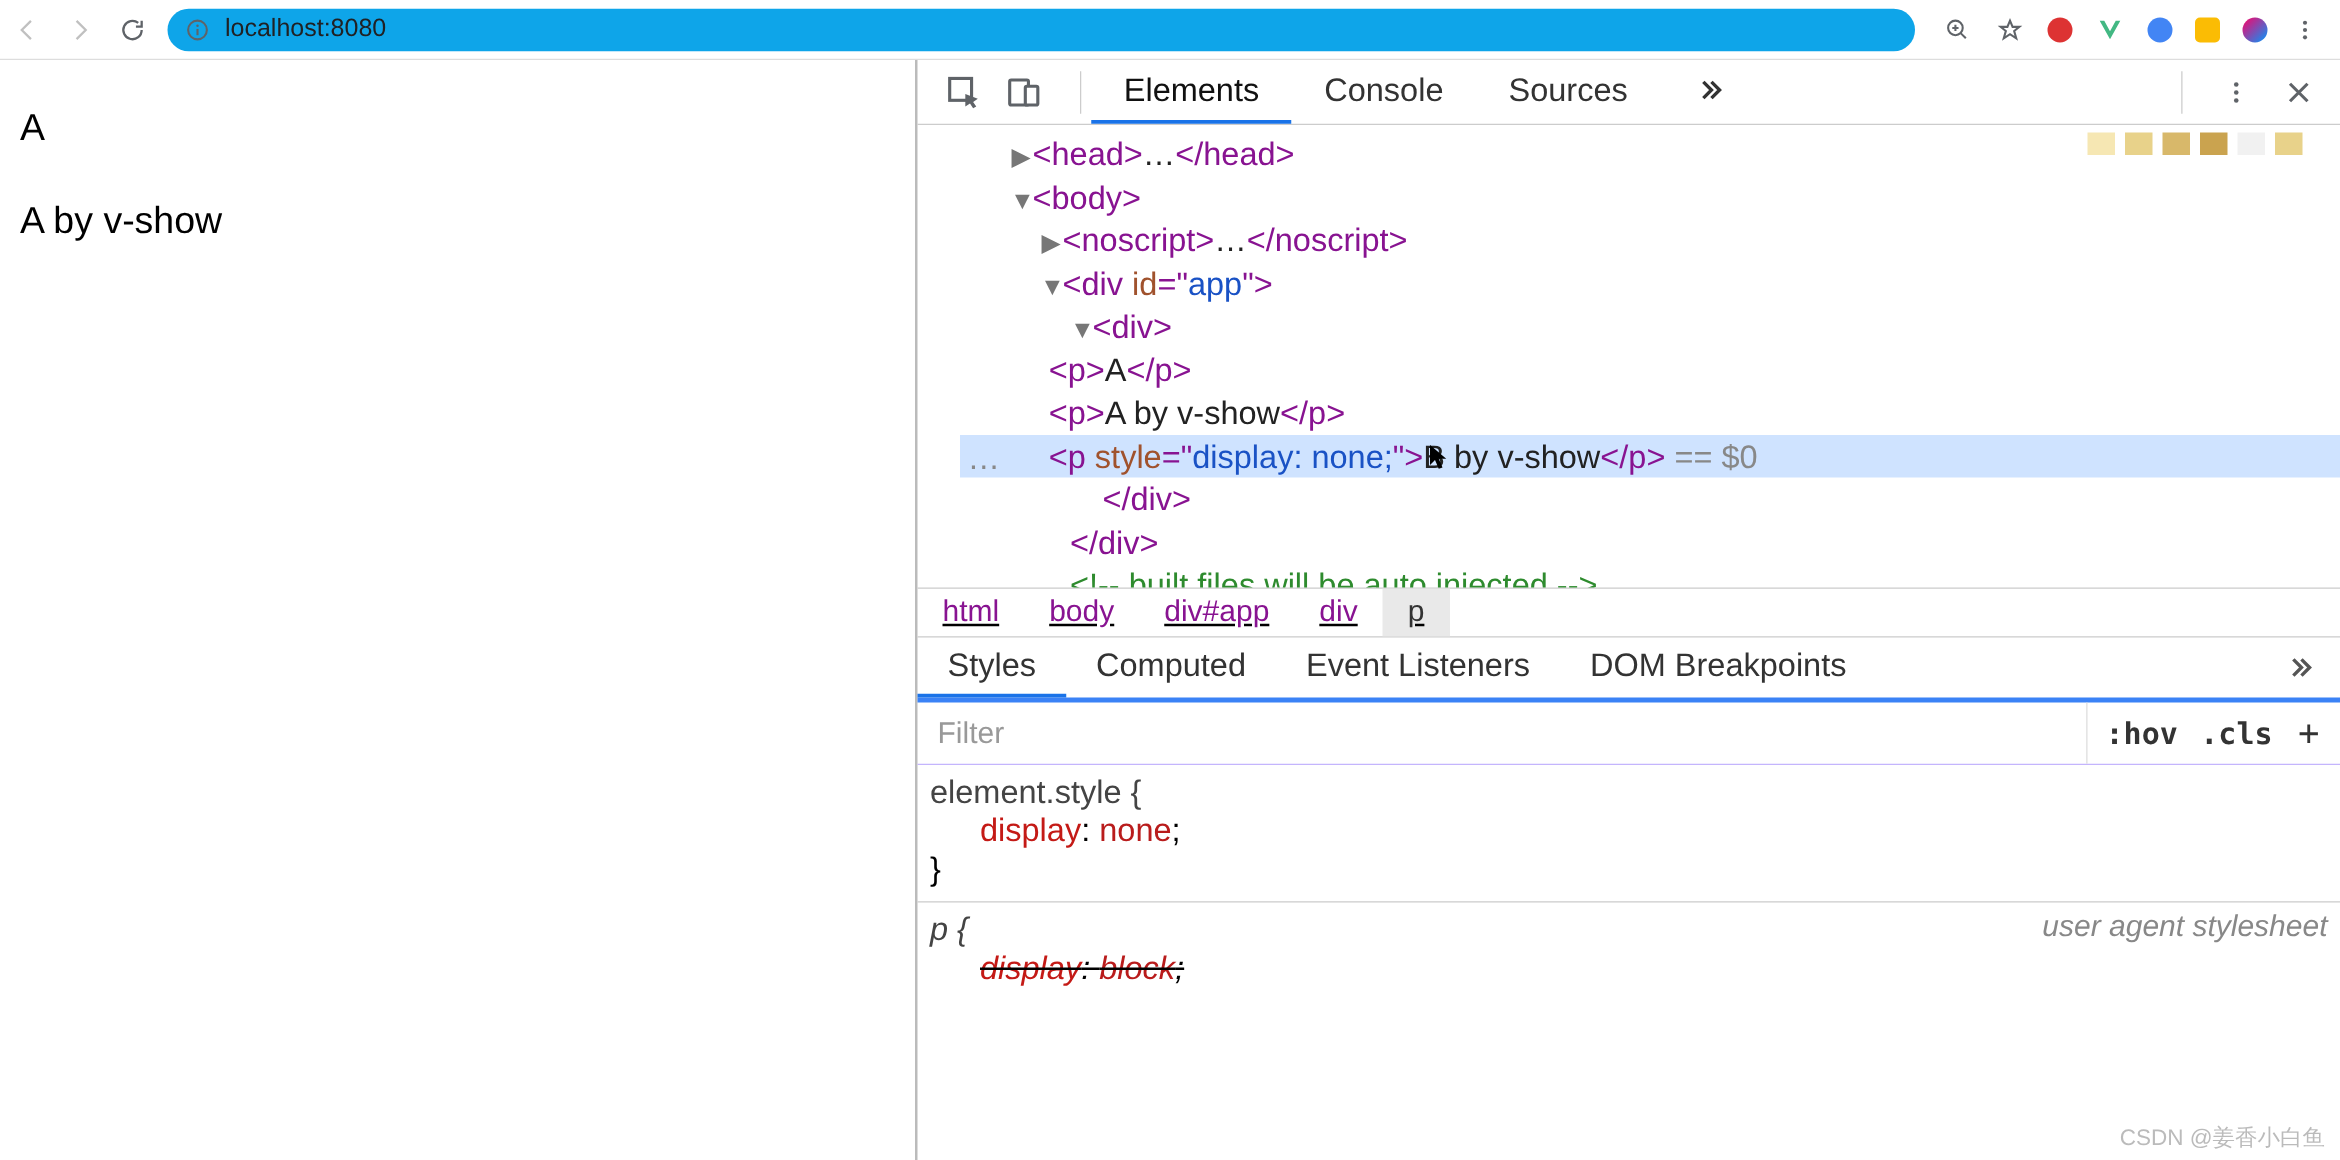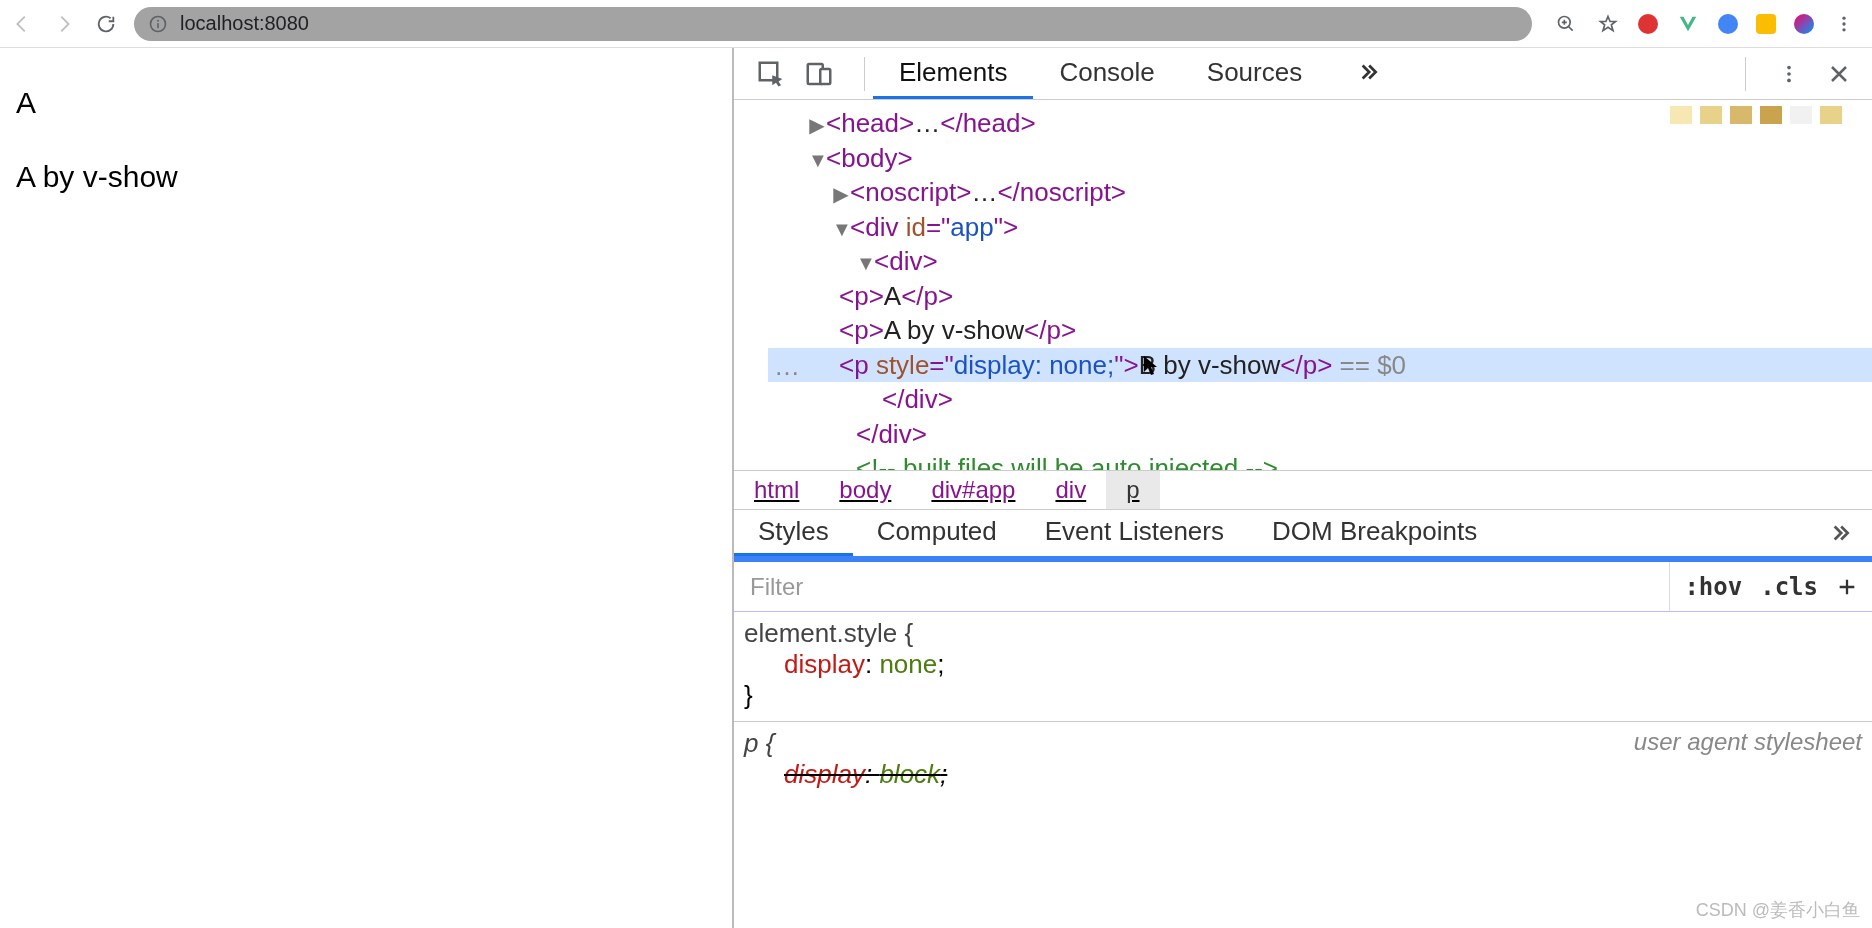--- a/index.html
+++ b/index.html
@@ -17,21 +17,21 @@
   }
   .nav-btn {
     width: 28px; height: 28px; display:flex; align-items:center; justify-content:center;
     color:#5f6368; border-radius:50%;
   }
   .nav-btn.disabled { color:#c0c0c0; }
   .addr {
     flex: 1;
     height: 34px;
     border-radius: 17px;
-    background: #a3a3a3;
+    background: #0ea5e9;
     display:flex;
     align-items:center;
     padding: 0 14px;
     gap: 12px;
     color:#5f6368;
     font-size: 20px;
   }
   .addr .url { color:#202124; }
   .tb-icons { display:flex; align-items:center; gap:18px; padding:0 8px; }
   .tb-icon { width:24px; height:24px; display:flex; align-items:center; justify-content:center; color:#5f6368; }
@@ -94,36 +94,36 @@
   .swatches { position:absolute; right:30px; top:6px; display:flex; gap:8px; }
   .sw { width:22px; height:18px; }
   .cursor-img { position:absolute; }
 
   
   .crumbs { height:40px; border-top:1px solid #ccc; border-bottom:1px solid #ccc; display:flex; align-items:center; font-size:24px;text-decoration:underline; }
   .crumb { padding:0 20px; color:#881391; height:100%; display:flex; align-items:center; }
   .crumb:last-child { background:#e9e9e9; color:#333; }
 
   
-  .styles-tabs { height:52px; border-bottom:6px solid #3b82f6; display:flex; align-items:center; font-family:Arial,sans-serif;text-align:right; }
+  .styles-tabs { height:52px; border-bottom:4px solid #3b82f6; display:flex; align-items:center; font-family:Arial,sans-serif;text-align:right; }
   .styles-tab { padding:0 24px; font-size:26px; color:#333; height:100%; display:flex; align-items:center; border-bottom:3px solid transparent; }
   .styles-tab.active { border-bottom-color:#1a73e8; }
   .styles-tabs .more { margin-left:auto; padding:0 20px; font-size:28px; color:#555; }
 
   .filter-bar { height:50px; border-bottom:1px solid #c4b5fd; display:flex; align-items:center; }
   .filter-input { flex:1; border:none; padding:0 16px; font-size:24px; color:#999; background:transparent; font-family:Arial,sans-serif; }
   .filter-input::placeholder { color:#999; }
   .filter-btns { display:flex; align-items:center; gap:18px; padding:0 14px; border-left:1px solid #ddd; height:100%; }
   .fbtn { font-family:Menlo,Consolas,monospace; font-size:24px; color:#333; font-weight:bold; }
 
   .styles-body { flex:1; padding:6px 10px; font-size:26px; }
   .styles-body .rule { margin-bottom:10px; }
   .selector { color:#444; }
   .prop { color:#c41a16; padding-left:40px; }
-  .val { color:#4d7c0f; }
+  .val { color:#b91c1c; }
   .strike { text-decoration: line-through; }
   .ua { font-style:italic; color:#888; float:right; font-size:24px; }
   .rule-sep { border-top:1px solid #ccc; margin:6px -10px; }
 
   .watermark { position:absolute; right:12px; bottom:6px; font-size:18px; color:#bbb; font-family:Arial,sans-serif; }
 
   svg { display:block; }
 </style>
 </head>
 <body>

